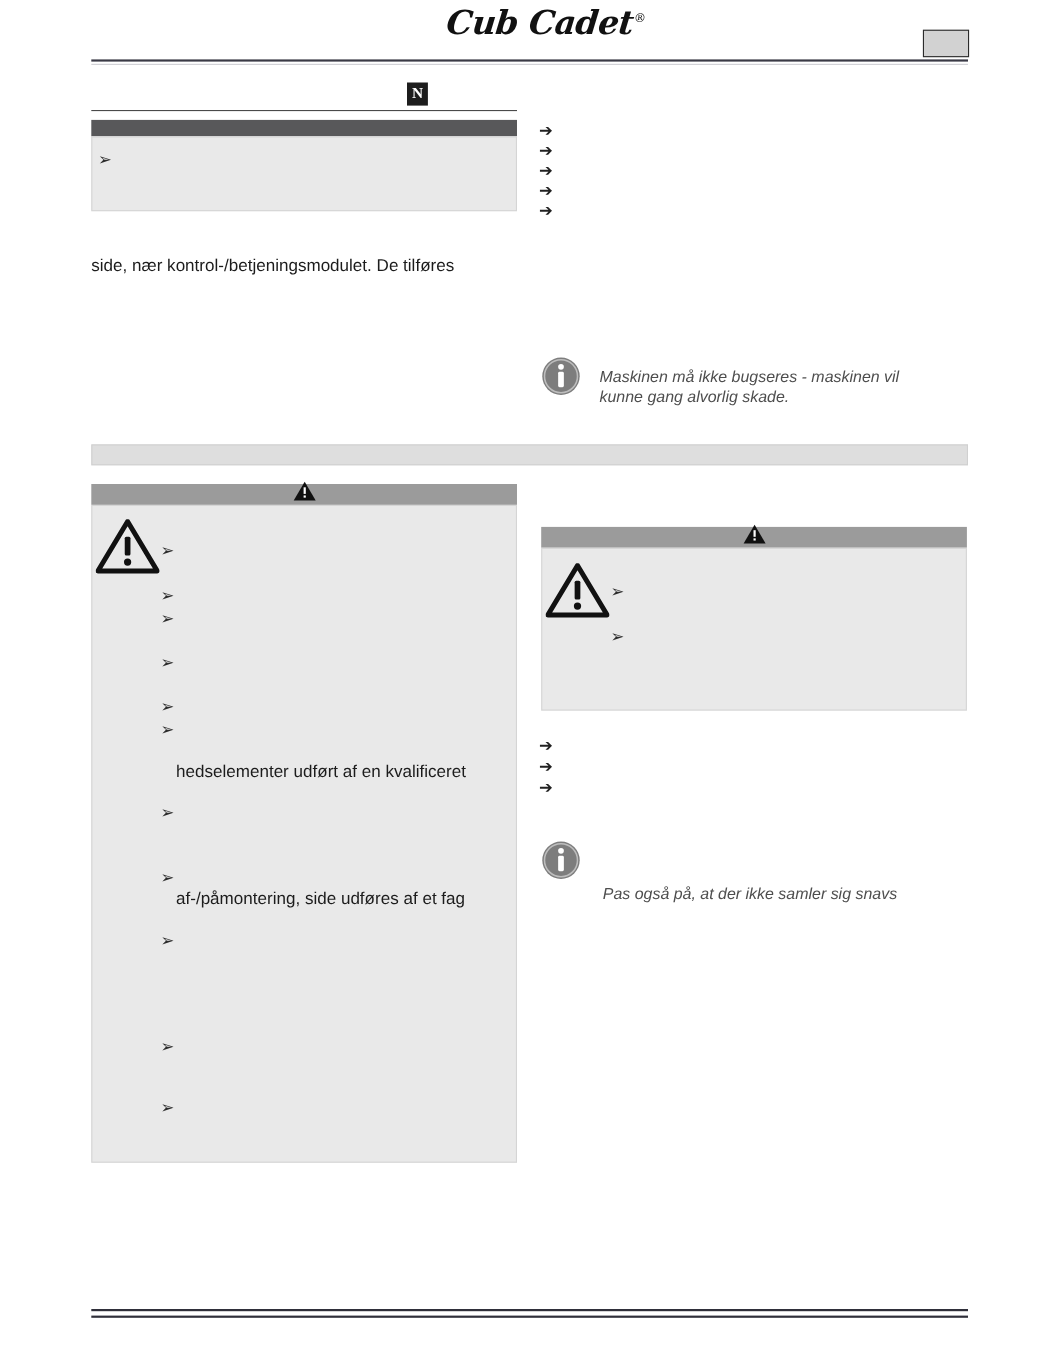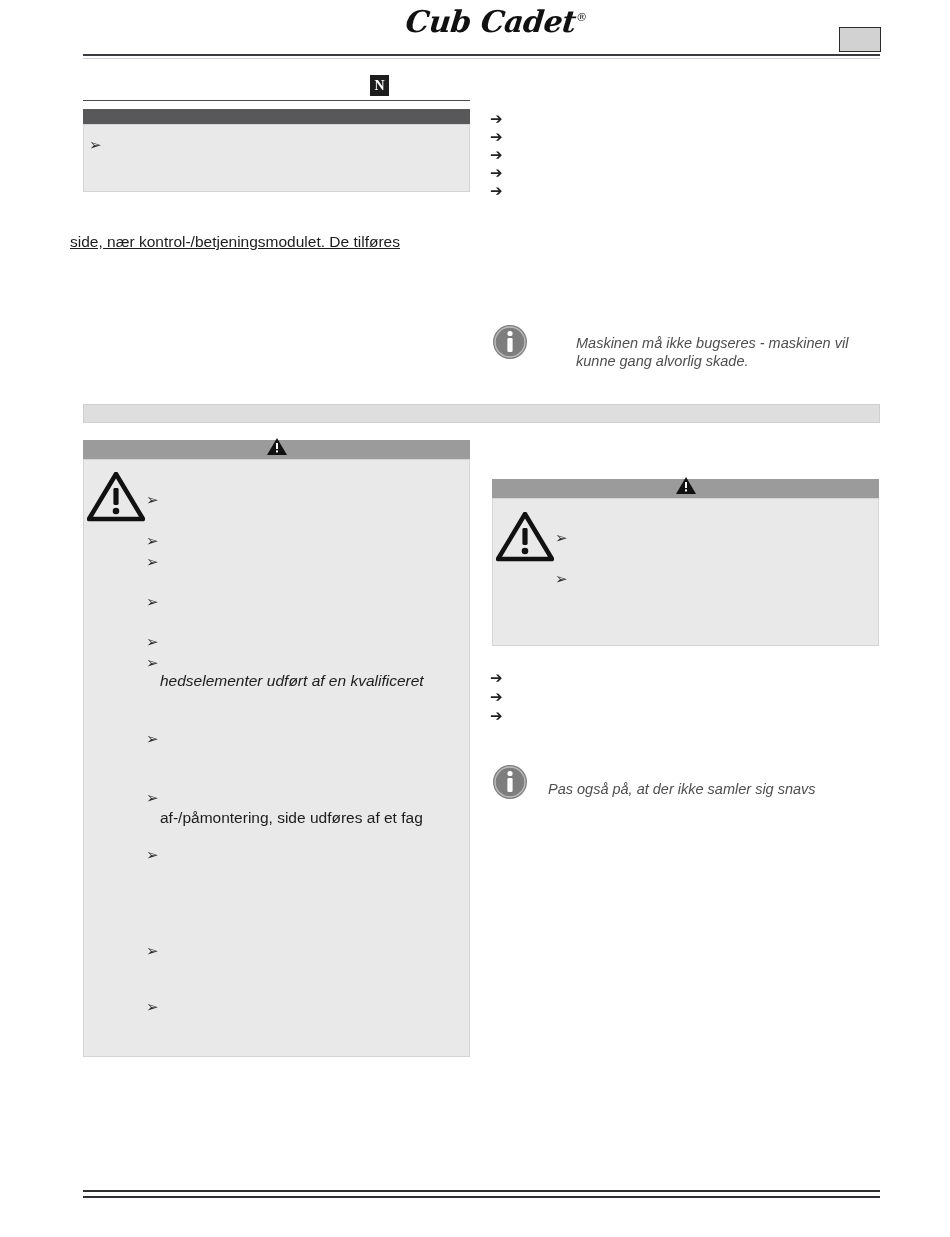--- a/index.html
+++ b/index.html
@@ -209,31 +209,31 @@
   <div class="bar-dark" style="left:83px; top:109px; width:387px; height:15px;"></div>
   <div class="note-box" style="left:83px; top:124px; width:387px; height:68px;"></div>
   <div class="b-arrowhead" style="left:89px; top:138px;">➢</div>
 
   <div class="b-arrow" style="left:490px; top:112px;">➔</div>
   <div class="b-arrow" style="left:490px; top:130px;">➔</div>
   <div class="b-arrow" style="left:490px; top:148px;">➔</div>
   <div class="b-arrow" style="left:490px; top:166px;">➔</div>
   <div class="b-arrow" style="left:490px; top:184px;">➔</div>
 
-  <div class="body-text" style="left:70px; top:232px;text-decoration:underline;">side, nær kontrol-/betjeningsmodulet. De tilføres</div>
+  <div class="body-text" style="left:83px; top:232px;">side, nær kontrol-/betjeningsmodulet. De tilføres</div>
 
   <div class="icon-info" style="left:492px; top:324px;">
     <svg width="36" height="36" viewBox="0 0 36 36">
       <circle cx="18" cy="18" r="17" fill="#7d7d7d"></circle>
       <circle cx="18" cy="18" r="15" fill="none" stroke="#bdbdbd" stroke-width="1.4"></circle>
       <circle cx="18" cy="9.5" r="2.6" fill="#ffffff"></circle>
       <rect x="15.4" y="14" width="5.2" height="14" rx="1.3" fill="#ffffff"></rect>
     </svg>
   </div>
-  <div class="italic-note" style="left:576px; top:334px; width:330px;">
+  <div class="italic-note" style="left:545px; top:334px; width:330px;">
     <div>Maskinen må ikke bugseres - maskinen vil</div>
     <div>kunne gang alvorlig skade.</div>
   </div>
 
   <div class="bar-light" style="left:83px; top:404px; width:797px; height:19px;"></div>
 
   <div class="bar-mid" style="left:83px; top:440px; width:387px; height:19px;">
     <span class="icon-warn-small" style="position:relative; display:inline-block; top:-3px;">
       <svg width="22" height="19" viewBox="0 0 22 19">
         <polygon points="11,1 21,18 1,18" fill="#111111"></polygon>
@@ -254,21 +254,21 @@
     </svg>
   </div>
 
   <div class="b-arrowhead" style="left:146px; top:493px;">➢</div>
   <div class="b-arrowhead" style="left:146px; top:534px;">➢</div>
   <div class="b-arrowhead" style="left:146px; top:555px;">➢</div>
   <div class="b-arrowhead" style="left:146px; top:595px;">➢</div>
   <div class="b-arrowhead" style="left:146px; top:635px;">➢</div>
   <div class="b-arrowhead" style="left:146px; top:656px;">➢</div>
 
-  <div class="body-text" style="left:160px; top:671px;font-style:italic;">hedselementer udført af en kvalificeret</div>
+  <div class="body-text" style="left:160px; top:692px;">hedselementer udført af en kvalificeret</div>
 
   <div class="b-arrowhead" style="left:146px; top:732px;">➢</div>
   <div class="b-arrowhead" style="left:146px; top:791px;">➢</div>
 
   <div class="body-text" style="left:160px; top:808px;">af-/påmontering, side udføres af et fag</div>
 
   <div class="b-arrowhead" style="left:146px; top:848px;">➢</div>
   <div class="b-arrowhead" style="left:146px; top:944px;">➢</div>
   <div class="b-arrowhead" style="left:146px; top:1000px;">➢</div>
 
@@ -301,20 +301,20 @@
   <div class="b-arrow" style="left:490px; top:709px;">➔</div>
 
   <div class="icon-info" style="left:492px; top:764px;">
     <svg width="36" height="36" viewBox="0 0 36 36">
       <circle cx="18" cy="18" r="17" fill="#7d7d7d"></circle>
       <circle cx="18" cy="18" r="15" fill="none" stroke="#bdbdbd" stroke-width="1.4"></circle>
       <circle cx="18" cy="9.5" r="2.6" fill="#ffffff"></circle>
       <rect x="15.4" y="14" width="5.2" height="14" rx="1.3" fill="#ffffff"></rect>
     </svg>
   </div>
-  <div class="italic-note" style="left:548px; top:780px; width:340px;font-style:italic;">
+  <div class="italic-note" style="left:548px; top:804px; width:340px;font-style:italic;">
     <div>Pas også på, at der ikke samler sig snavs</div>
   </div>
 
   <div class="rule-bot1"></div>
   <div class="rule-bot2"></div>
 
 </div>
 
 </body></html>

